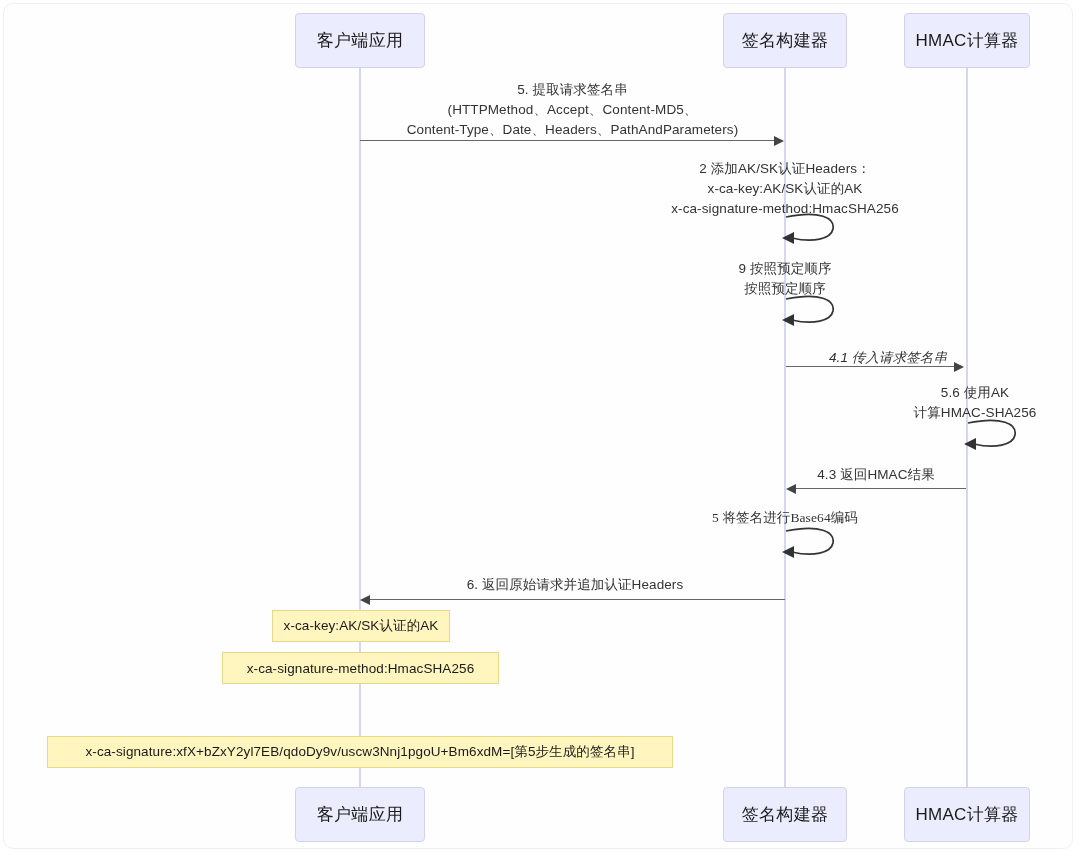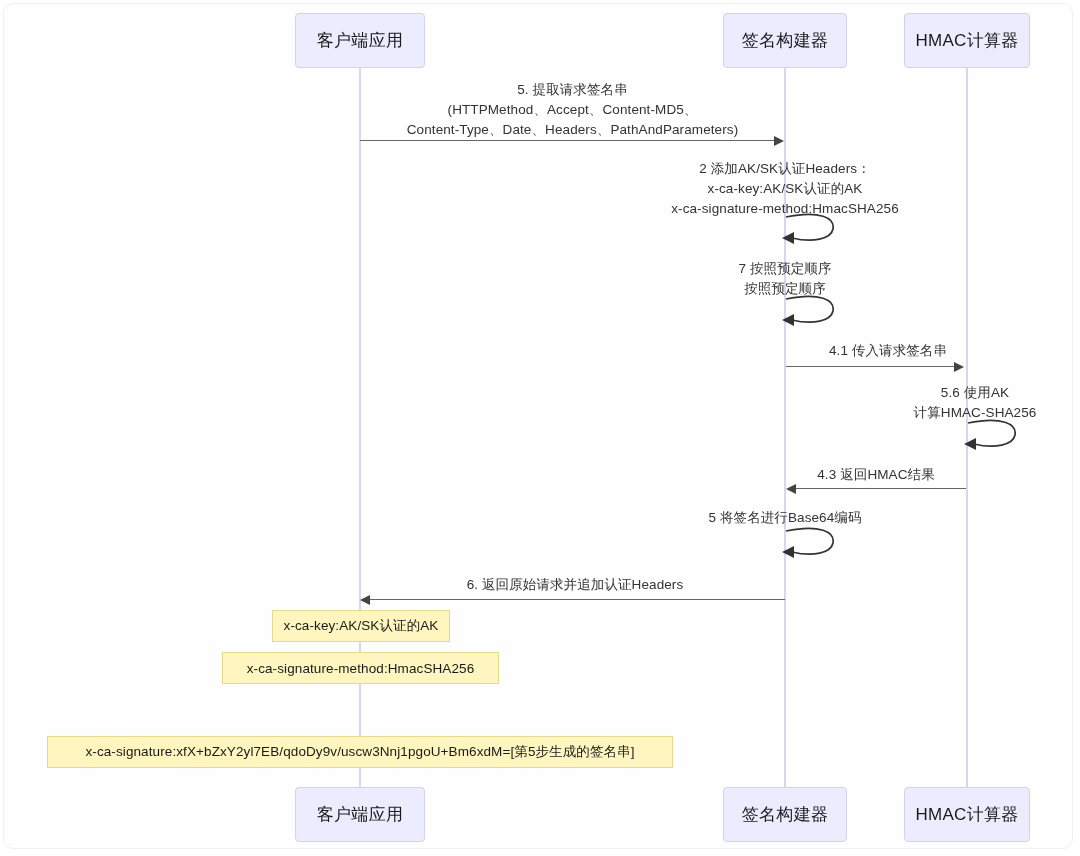--- a/index.html
+++ b/index.html
@@ -123,45 +123,45 @@
   <div class="arrow-head right" style="left:774px; top:136px;"></div>
 
   <div class="msg-label" style="left:600px; top:159px; width:370px;"><span>2 添加AK/SK认证Headers：</span><br><span>x-ca-key:AK/SK认证的AK</span><br><span>x-ca-signature-method:HmacSHA256</span></div>
   <div class="self-loop" style="left:775px; top:212px; width:70px; height:34px;">
     <svg width="70" height="34" viewBox="0 0 70 34">
       <path d="M 11 5 C 45 -2, 60 6, 58 17 C 56 27, 38 31, 17 26" fill="none" stroke="#333333" stroke-width="1.7"></path>
       <polygon points="19,20 19,32 7,26" fill="#333333"></polygon>
     </svg>
   </div>
 
-  <div class="msg-label" style="left:655px; top:259px; width:260px;"><span>7 按照预定顺序</span><br><span>按照预定顺序</span></div>
+  <div class="msg-label" style="left:655px; top:259px; width:260px;"><span>9 按照预定顺序</span><br><span>按照预定顺序</span></div>
   <div class="self-loop" style="left:775px; top:294px; width:70px; height:34px;">
     <svg width="70" height="34" viewBox="0 0 70 34">
       <path d="M 11 5 C 45 -2, 60 6, 58 17 C 56 27, 38 31, 17 26" fill="none" stroke="#333333" stroke-width="1.7"></path>
       <polygon points="19,20 19,32 7,26" fill="#333333"></polygon>
     </svg>
   </div>
 
-  <div class="msg-label" style="left:786px; top:341px; width:204px;"><span>4.1 传入请求签名串</span></div>
+  <div class="msg-label" style="left:786px; top:348px; width:204px;font-style:italic;"><span>4.1 传入请求签名串</span></div>
   <div class="arrow-line" style="left:786px; top:366px; width:168px;"></div>
   <div class="arrow-head right" style="left:954px; top:362px;"></div>
 
   <div class="msg-label" style="left:875px; top:383px; width:200px;"><span>5.6 使用AK</span><br><span>计算HMAC-SHA256</span></div>
   <div class="self-loop" style="left:957px; top:418px; width:70px; height:34px;">
     <svg width="70" height="34" viewBox="0 0 70 34">
       <path d="M 11 5 C 45 -2, 60 6, 58 17 C 56 27, 38 31, 17 26" fill="none" stroke="#333333" stroke-width="1.7"></path>
       <polygon points="19,20 19,32 7,26" fill="#333333"></polygon>
     </svg>
   </div>
 
   <div class="msg-label" style="left:786px; top:465px; width:180px;"><span>4.3 返回HMAC结果</span></div>
   <div class="arrow-line" style="left:796px; top:488px; width:170px;"></div>
   <div class="arrow-head left" style="left:786px; top:484px;"></div>
 
-  <div class="msg-label" style="left:660px; top:508px; width:250px;"><span>5 将签名进行Base64编码</span></div>
+  <div class="msg-label" style="left:660px; top:508px; width:250px;font-family:Liberation Serif, serif;"><span>5 将签名进行Base64编码</span></div>
   <div class="self-loop" style="left:775px; top:526px; width:70px; height:34px;">
     <svg width="70" height="34" viewBox="0 0 70 34">
       <path d="M 11 5 C 45 -2, 60 6, 58 17 C 56 27, 38 31, 17 26" fill="none" stroke="#333333" stroke-width="1.7"></path>
       <polygon points="19,20 19,32 7,26" fill="#333333"></polygon>
     </svg>
   </div>
 
   <div class="msg-label" style="left:370px; top:575px; width:410px;"><span>6. 返回原始请求并追加认证Headers</span></div>
   <div class="arrow-line" style="left:370px; top:599px; width:415px;"></div>
   <div class="arrow-head left" style="left:360px; top:595px;"></div>

